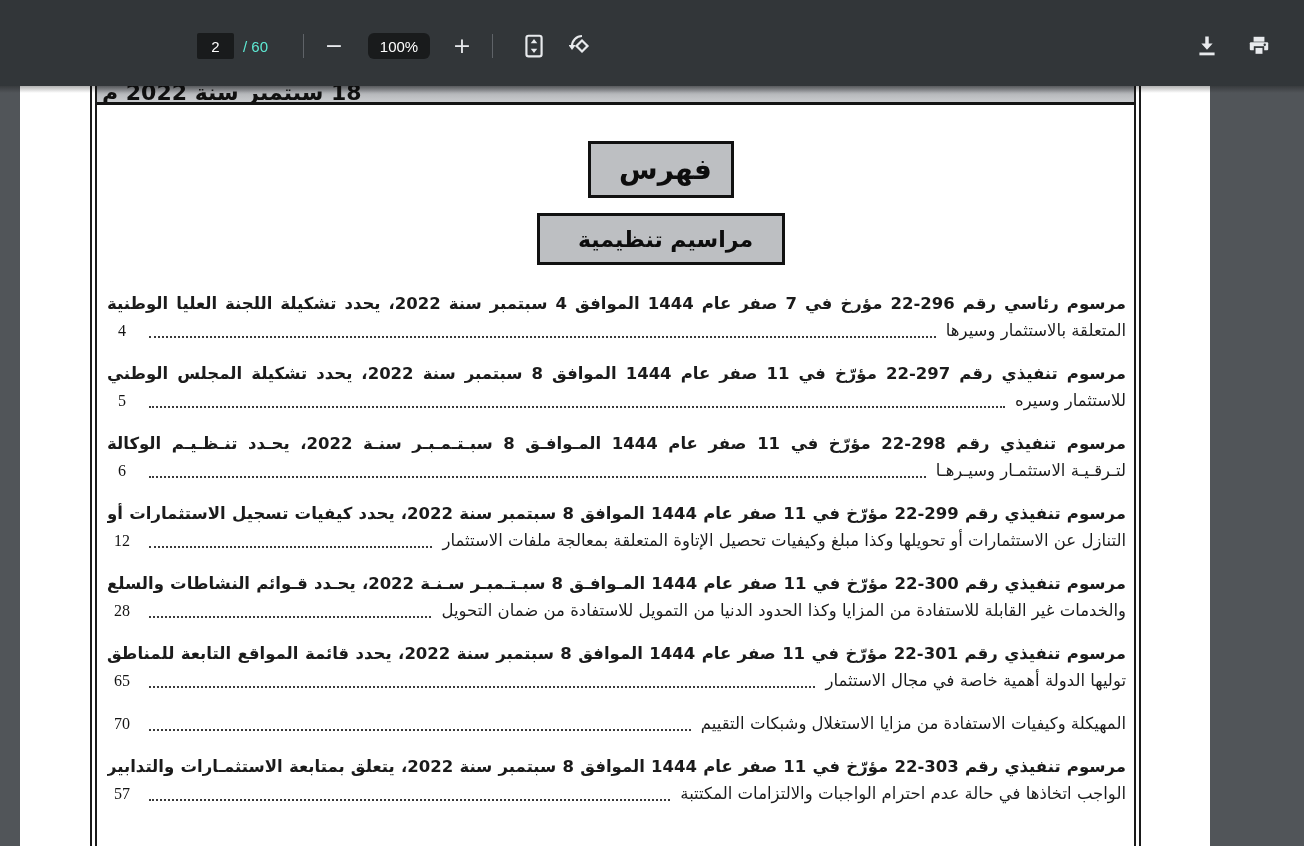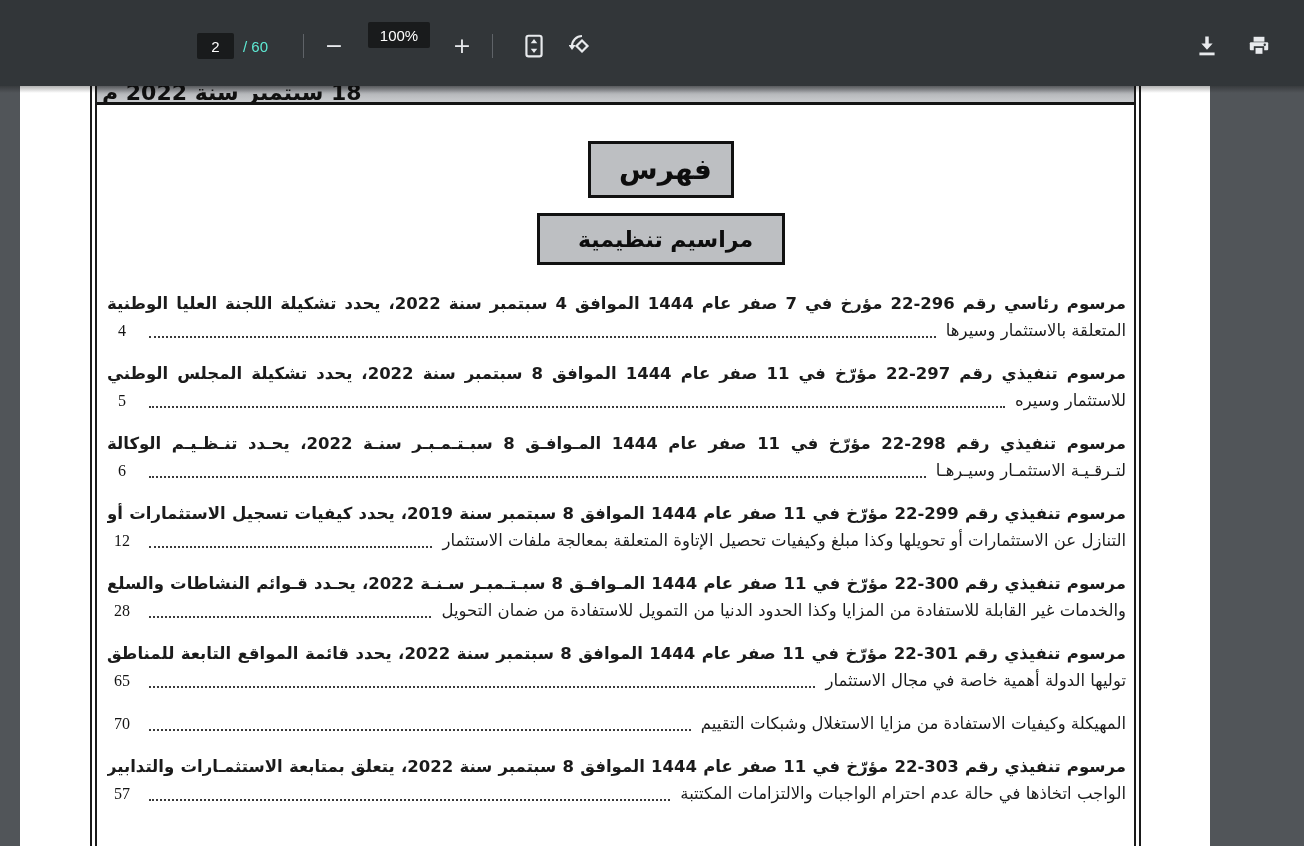--- a/index.html
+++ b/index.html
@@ -6,21 +6,21 @@
   html, body { width: 1304px; height: 846px; overflow: hidden; background: #515559;
                font-family: "Liberation Sans", sans-serif; }
 
   
   .toolbar { position: absolute; top: 0; left: 0; width: 1304px; height: 86px;
              background: #323639; z-index: 10; }
   .tinput { position: absolute; background: #191b1c; border: none; border-radius: 2px;
             color: #ffffff; text-align: center; font-size: 15px;
             font-family: "Liberation Sans", sans-serif; outline: none; }
   #page-input { left: 197px; top: 33px; width: 37px; height: 26px; }
-  #zoom-input { left: 368px; top: 22px; width: 62px; height: 26px; }
+  #zoom-input { left: 368px; top: 33px; width: 62px; height: 26px; border-radius: 6px; }
   .tlabel { position: absolute; color: #5eead4; font-size: 15px; top: 38px; }
   #page-count { left: 243px; }
   .tdivider { position: absolute; width: 1px; height: 24px; background: #5f6368; top: 34px; }
   #divider-1 { left: 303px; } #divider-2 { left: 492px; }
   .tbtn { position: absolute; background: none; border: none; color: #e8eaed;
           cursor: pointer; width: 32px; height: 32px; top: 30px; font-size: 22px;
           line-height: 30px; text-align: center; padding: 0;
           font-family: "DejaVu Sans", sans-serif; }
   #zoom-out-btn { left: 318px; } #zoom-in-btn { left: 446px; }
   .ibtn { position: absolute; background: none; border: none; cursor: pointer;
@@ -156,21 +156,21 @@
           <div class="entry">
             <div class="l1">مرسوم تنفيذي رقم 298-22 مؤرّخ في 11 صفر عام 1444 المـوافـق 8 سبـتـمـبـر سنـة 2022، يحـدد تنـظـيـم الوكالة الجـزائريـة</div>
             <div class="l2">
               <span class="t">لتـرقـيـة الاستثمـار وسيـرهـا</span>
               <span class="dots"></span>
               <span class="pg">6</span>
             </div>
           </div>
 
           <div class="entry">
-            <div class="l1">مرسوم تنفيذي رقم 299-22 مؤرّخ في 11 صفر عام 1444 الموافق 8 سبتمبر سنة 2019، يحدد كيفيات تسجيل الاستثمارات أو</div>
+            <div class="l1">مرسوم تنفيذي رقم 299-22 مؤرّخ في 11 صفر عام 1444 الموافق 8 سبتمبر سنة 2022، يحدد كيفيات تسجيل الاستثمارات أو</div>
             <div class="l2">
               <span class="t">التنازل عن الاستثمارات أو تحويلها وكذا مبلغ وكيفيات تحصيل الإتاوة المتعلقة بمعالجة ملفات الاستثمار</span>
               <span class="dots"></span>
               <span class="pg">12</span>
             </div>
           </div>
 
           <div class="entry">
             <div class="l1">مرسوم تنفيذي رقم 300-22 مؤرّخ في 11 صفر عام 1444 المـوافـق 8 سبـتـمبـر سـنـة 2022، يحـدد قـوائم النشاطات والسلع</div>
             <div class="l2">

